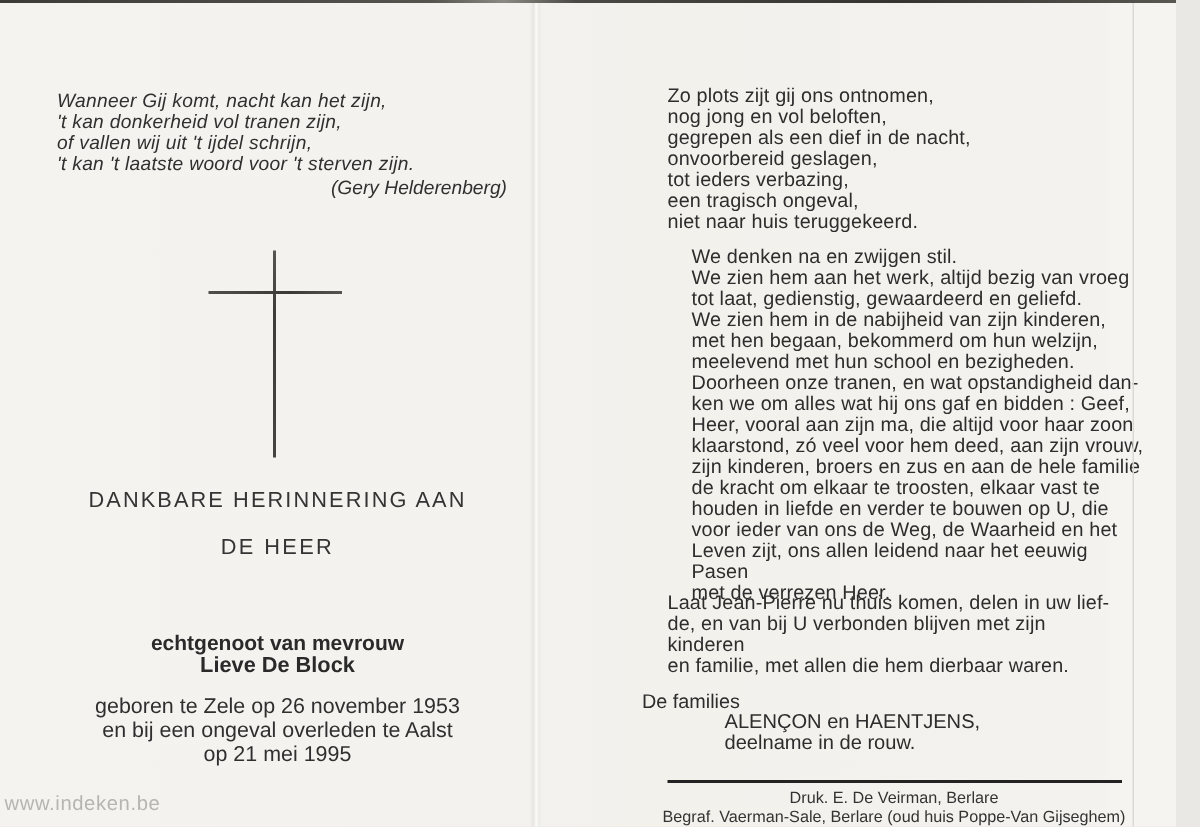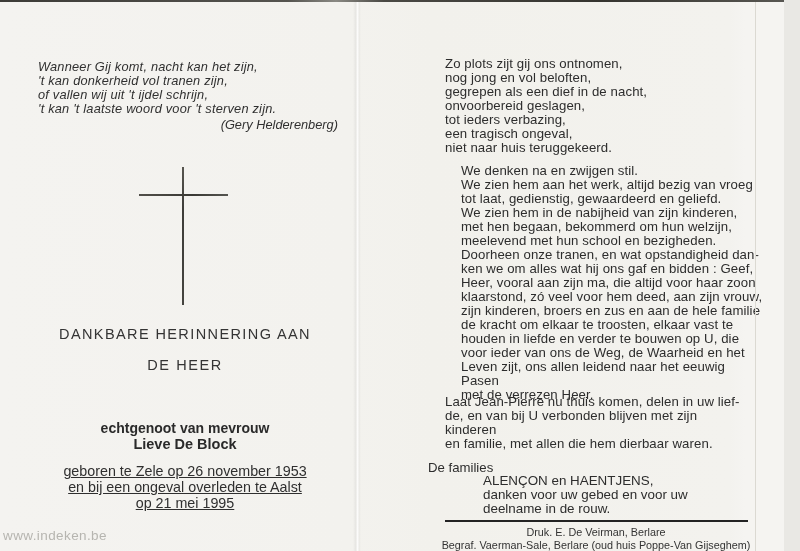--- a/index.html
+++ b/index.html
@@ -53,21 +53,21 @@
   .memorial > div { position: absolute; left: 0; width: 340px; }
   .m-intro      { top: 0px;   font-size: 14.5px; letter-spacing: 1.4px; color: #343434; }
   .m-honorific  { top: 31px;  font-size: 14.5px; letter-spacing: 1.6px; color: #343434; }
   .m-name {
     top: 59px; font-family: "Liberation Serif", serif; font-weight: bold;
     font-size: 21.5px; letter-spacing: 0.8px; color: #1e1e1e;
   }
   .m-spouse-intro { top: 94px;  font-size: 14px;   font-weight: bold; color: #2a2a2a; }
   .m-spouse-name  { top: 110px; font-size: 14.5px; font-weight: bold; color: #2a2a2a; }
   .m-dates {
-    top: 138px; font-size: 14.3px; line-height: 15.8px; white-space: pre-line; color: #2f2f2f; text-decoration: underline;
+    top: 138px; font-size: 14.3px; line-height: 15.8px; white-space: pre-line; color: #2f2f2f;
   }
   
   .elegy p {
     position: absolute; left: 445px; margin: 0; width: 304px;
     font-size: 13.2px; line-height: 14px; white-space: pre-line;
     letter-spacing: 0.1px; color: #2d2d2d;
   }
   .elegy .p1 { top: 57px; }
   .elegy .p2 { top: 164px; margin-left: 16px; }
   .elegy .p3 { top: 395px; }
@@ -147,21 +147,20 @@
 Leven zijt, ons allen leidend naar het eeuwig Pasen
 met de verrezen Heer.</p>
     <p class="p3">Laat Jean-Pierre nu thuis komen, delen in uw lief-
 de, en van bij U verbonden blijven met zijn kinderen
 en familie, met allen die hem dierbaar waren.</p>
   </div>
 
   <div class="families-label">De families</div>
   <div class="families-block">
     <div>ALENÇON en HAENTJENS,</div>
-    <div>danken voor uw gebed en voor uw</div>
     <div>deelname in de rouw.</div>
   </div>
 
   <div class="divider"></div>
   <div class="printer">
     <div>Druk. E. De Veirman, Berlare</div>
     <div>Begraf. Vaerman-Sale, Berlare (oud huis Poppe-Van Gijseghem)</div>
   </div>
 
   <div class="right-card-edge"></div>

